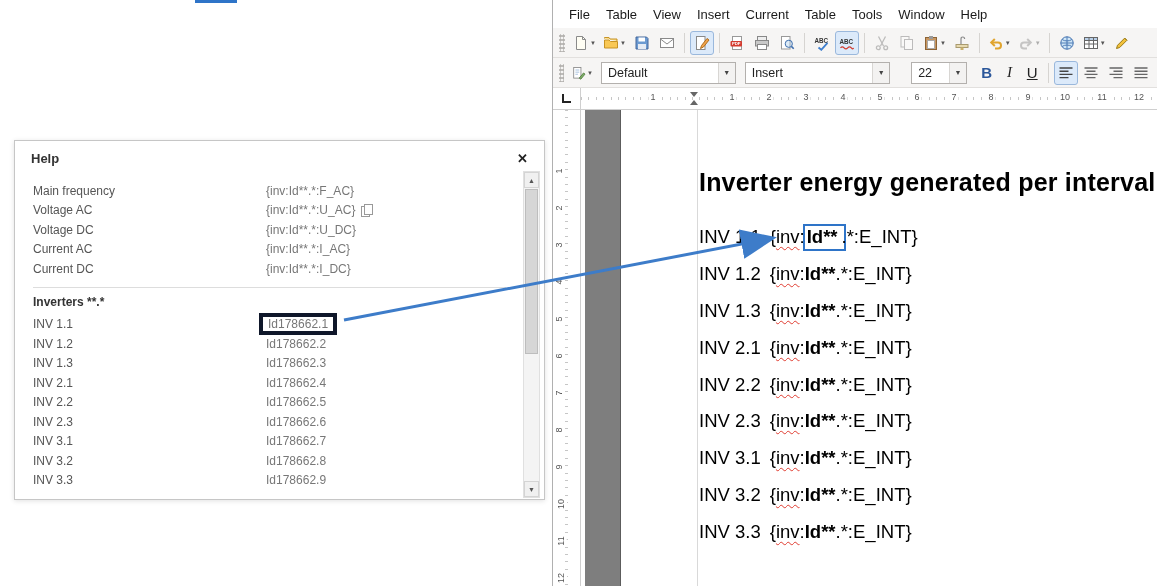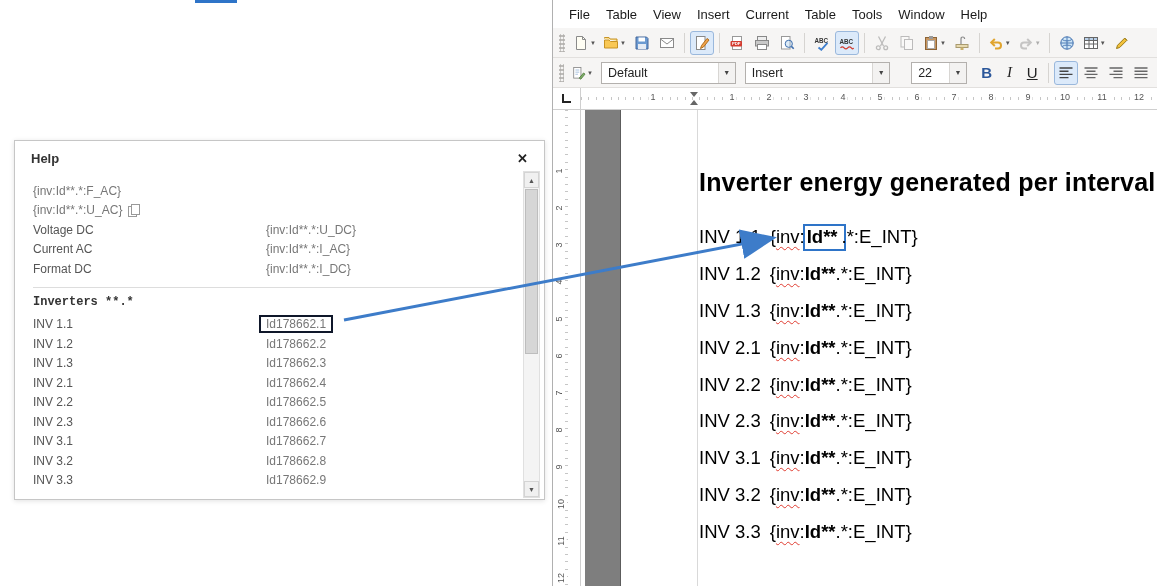--- a/index.html
+++ b/index.html
@@ -14,22 +14,22 @@
   .help-panel { position:absolute; left:14px; top:140px; width:531px; height:360px;
     background:#fff; border:1px solid #c6c6c6; box-shadow:0 1px 5px rgba(0,0,0,.12); }
   .hp-header { height:34px; padding:0 16px; display:flex; align-items:center; justify-content:space-between; }
   .hp-title { font-size:13px; font-weight:bold; color:#333; }
   .hp-close { font-size:13px; color:#222; cursor:pointer; font-weight:bold; }
   .hp-body { position:absolute; top:36px; left:0; right:26px; bottom:6px; padding:4px 0 0 18px; font-size:12px; overflow:hidden; }
   .hp-row { display:flex; align-items:center; height:19.5px; }
   .hp-label { width:233px; color:#555; }
   .hp-code { color:#777; display:inline-flex; align-items:center; gap:6px; }
   .hp-divider { height:1px; background:#ddd; margin:8px 12px 7px 0; }
-  .hp-section { font-weight:bold; color:#333; margin:4px 0 6px 0; font-size:12px;font-family:Liberation Mono, monospace; }
-  .hl-box { border:2px solid #0f172a; padding:0 5px; margin-left:-7px; }
+  .hp-section { font-weight:bold; color:#333; margin:4px 0 6px 0; font-size:12px; }
+  .hl-box { border:4px solid #0f172a; padding:0 5px; margin-left:-7px; }
   .copy-icn { position:relative; width:11px; height:12px; display:inline-block; }
   .copy-icn::before { content:""; position:absolute; left:0; top:2px; width:7px; height:9px; border:1px solid #999; background:#fff; }
   .copy-icn::after { content:""; position:absolute; left:3px; top:0; width:7px; height:9px; border:1px solid #999; background:#fff; }
   
   .hp-scroll { position:absolute; top:30px; right:4px; width:17px; height:327px; background:#f4f4f4; border:1px solid #e0e0e0; }
   .sb-btn { height:16px; display:flex; align-items:center; justify-content:center; font-size:7px; color:#555; background:#f0f0f0; border:1px solid #d4d4d4; cursor:pointer; }
   .sb-btn.down { position:absolute; bottom:0; left:0; right:0; }
   .sb-thumb { position:absolute; top:17px; left:1px; right:1px; height:165px; background:#d6d6d6; border:1px solid #bdbdbd; cursor:grab; }
 
   
@@ -98,38 +98,40 @@
 
   <div class="blue-frag"></div>
 
   <section class="help-panel">
     <div class="hp-header">
       <span class="hp-title">Help</span>
       <span class="hp-close">✕</span>
     </div>
     <div class="hp-body">
       <div class="hp-row">
+        <span class="hp-label">Main frequency</span>
         <span class="hp-code">{inv:Id**.*:F_AC}</span>
       </div>
       <div class="hp-row">
+        <span class="hp-label">Voltage AC</span>
         <span class="hp-code">
             <span>{inv:Id**.*:U_AC}</span>
           </span>
         <span class="copy-icn" style="margin-left:6px"></span>
       </div>
       <div class="hp-row">
         <span class="hp-label">Voltage DC</span>
         <span class="hp-code">{inv:Id**.*:U_DC}</span>
       </div>
       <div class="hp-row">
         <span class="hp-label">Current AC</span>
         <span class="hp-code">{inv:Id**.*:I_AC}</span>
       </div>
       <div class="hp-row">
-        <span class="hp-label">Format DC</span>
+        <span class="hp-label">Current DC</span>
         <span class="hp-code">{inv:Id**.*:I_DC}</span>
       </div>
 
       <div class="hp-divider"></div>
       <div class="hp-section">Inverters **.*</div>
 
       <div class="hp-row">
         <span class="hp-label">INV 1.1</span>
         <span class="hp-code hl-box">Id178662.1</span>
       </div>

